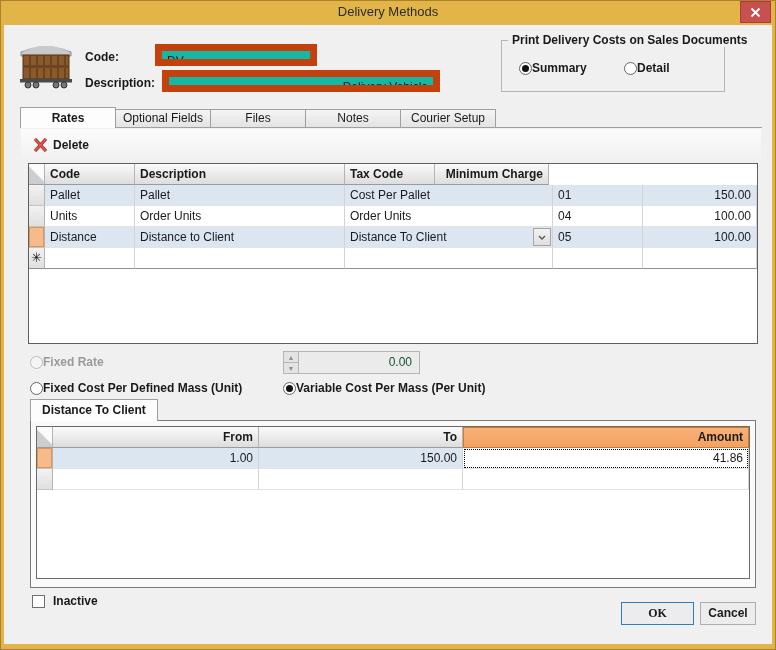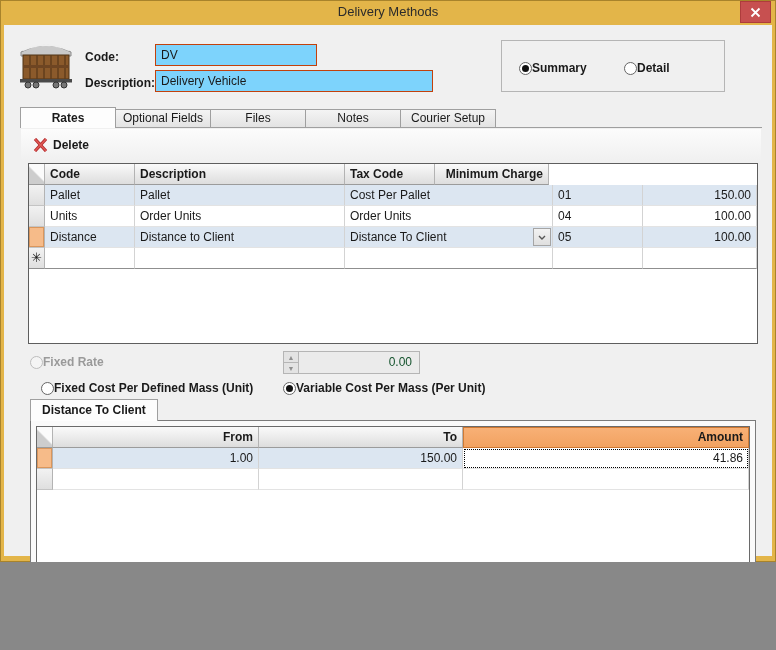--- a/index.html
+++ b/index.html
@@ -1,35 +1,35 @@
 <!DOCTYPE html>
 <html><head>
 <meta charset="utf-8">
 <style>
   * { margin:0; padding:0; box-sizing:border-box; }
   body { background:#888; font-family:"Liberation Sans", sans-serif; }
   .dialog {
-    position:relative; width:776px; height:562px;
+    position:relative; width:776px; height:650px;
     background:#E3B549; box-shadow: inset 0 0 0 1px #A8832B;
     font-size:12px; color:#1a1a1a; overflow:hidden;
   }
   
   .titlebar { position:absolute; left:0; top:0; right:0; height:25px; }
   .title { display:block; text-align:center; line-height:24px; font-size:13px; color:#2b2b2b; }
   .close-btn {
     position:absolute; top:1px; right:5px; width:31px; height:22px;
     background:#C75050; border:1px solid #AE3C3C;
     display:flex; align-items:center; justify-content:center; cursor:pointer;
   }
   
   .content { position:absolute; left:4px; right:4px; top:25px; bottom:6px; background:#F0F0F0; }
   .abs { position:absolute; }
   .label { line-height:16px; white-space:nowrap; }
   .textbox {
-    background:#7dd3fc; border:1px solid #c2410c; padding:0 5px;
+    background:#14b8a6; border:7px solid #c2410c; padding:0 5px;
     line-height:20px; white-space:nowrap; overflow:hidden;
   }
   
   .truck-icon { left:16px; top:36px; width:60px; height:54px; }
   
   .groupbox { left:501px; top:40px; width:224px; height:52px; border:1px solid #B5B5B5; }
   .groupbox-title {
     position:absolute; top:-8px; left:6px; background:#F0F0F0;
     padding:0 4px; font-weight:bold; white-space:nowrap;
   }
@@ -176,23 +176,24 @@
     <circle cx="12" cy="49" r="3" fill="#777" stroke="#333"></circle>
     <circle cx="20" cy="49" r="3" fill="#777" stroke="#333"></circle>
     <circle cx="40" cy="49" r="3" fill="#777" stroke="#333"></circle>
     <circle cx="48" cy="49" r="3" fill="#777" stroke="#333"></circle>
   </svg>
 
   <div class="abs label" style="left:85px; top:49px; font-weight:bold;">Code:</div>
   <div class="abs textbox" style="left:155px; top:44px; width:162px; height:22px;">DV</div>
 
   <div class="abs label" style="left:85px; top:75px; font-weight:bold;">Description:</div>
-  <div class="abs textbox" style="left:155px; top:70px; width:278px; height:22px;">Delivery Vehicle</div>
+  <div class="abs textbox" style="left:162px; top:70px; width:278px; height:22px;text-align:right;">Delivery Vehicle</div>
 
   <div class="abs groupbox">
+    <div class="groupbox-title">Print Delivery Costs on Sales Documents</div>
     <div class="abs radio-item" style="left:17px; top:20px;">
       <span class="radio-circle selected"></span>
       <span class="radio-label">Summary</span>
     </div>
     <div class="abs radio-item" style="left:122px; top:20px;">
       <span class="radio-circle"></span>
       <span class="radio-label">Detail</span>
     </div>
   </div>
 
@@ -273,21 +274,21 @@
   </div>
 
   <div class="abs spinner">
     <div class="spin-btns">
       <div class="spin-btn">▲</div>
       <div class="spin-btn">▼</div>
     </div>
     <div class="spin-value">0.00</div>
   </div>
 
-  <div class="abs radio-item plain" style="left:41px; top:381px;">
+  <div class="abs radio-item plain" style="left:30px; top:381px;">
     <span class="radio-circle"></span>
     <span class="radio-label">Fixed Cost Per Defined Mass (Unit)</span>
   </div>
 
   <div class="abs radio-item plain" style="left:283px; top:381px;">
     <span class="radio-circle selected"></span>
     <span class="radio-label">Variable Cost Per Mass (Per Unit)</span>
   </div>
 
   <div class="abs dist-tab">Distance To Client</div>

